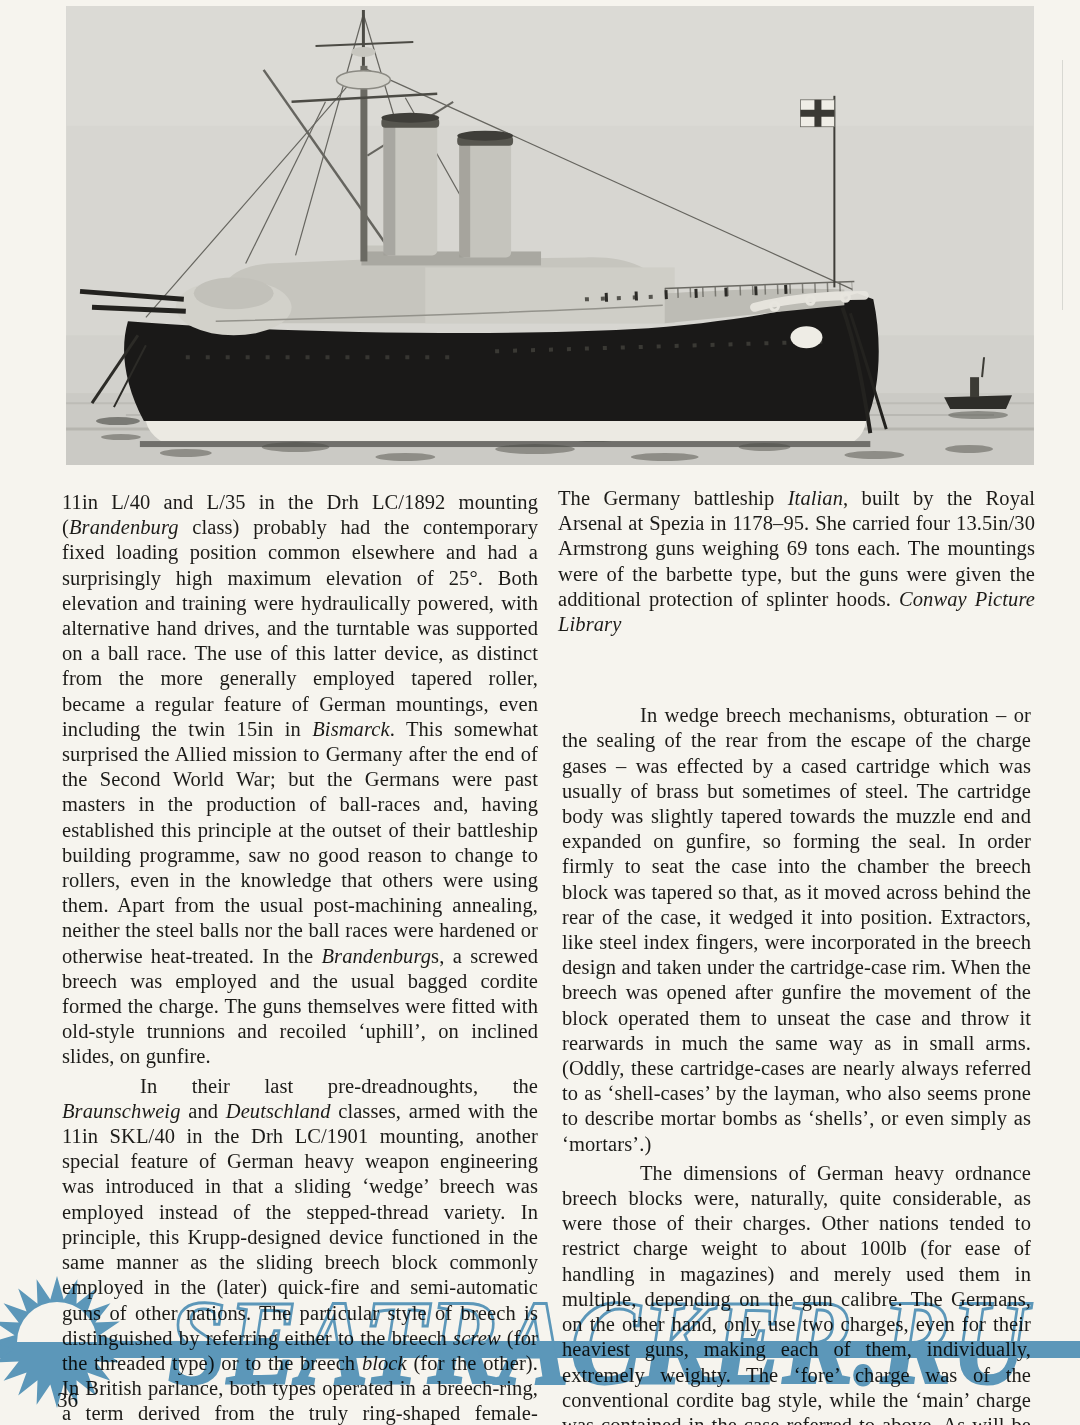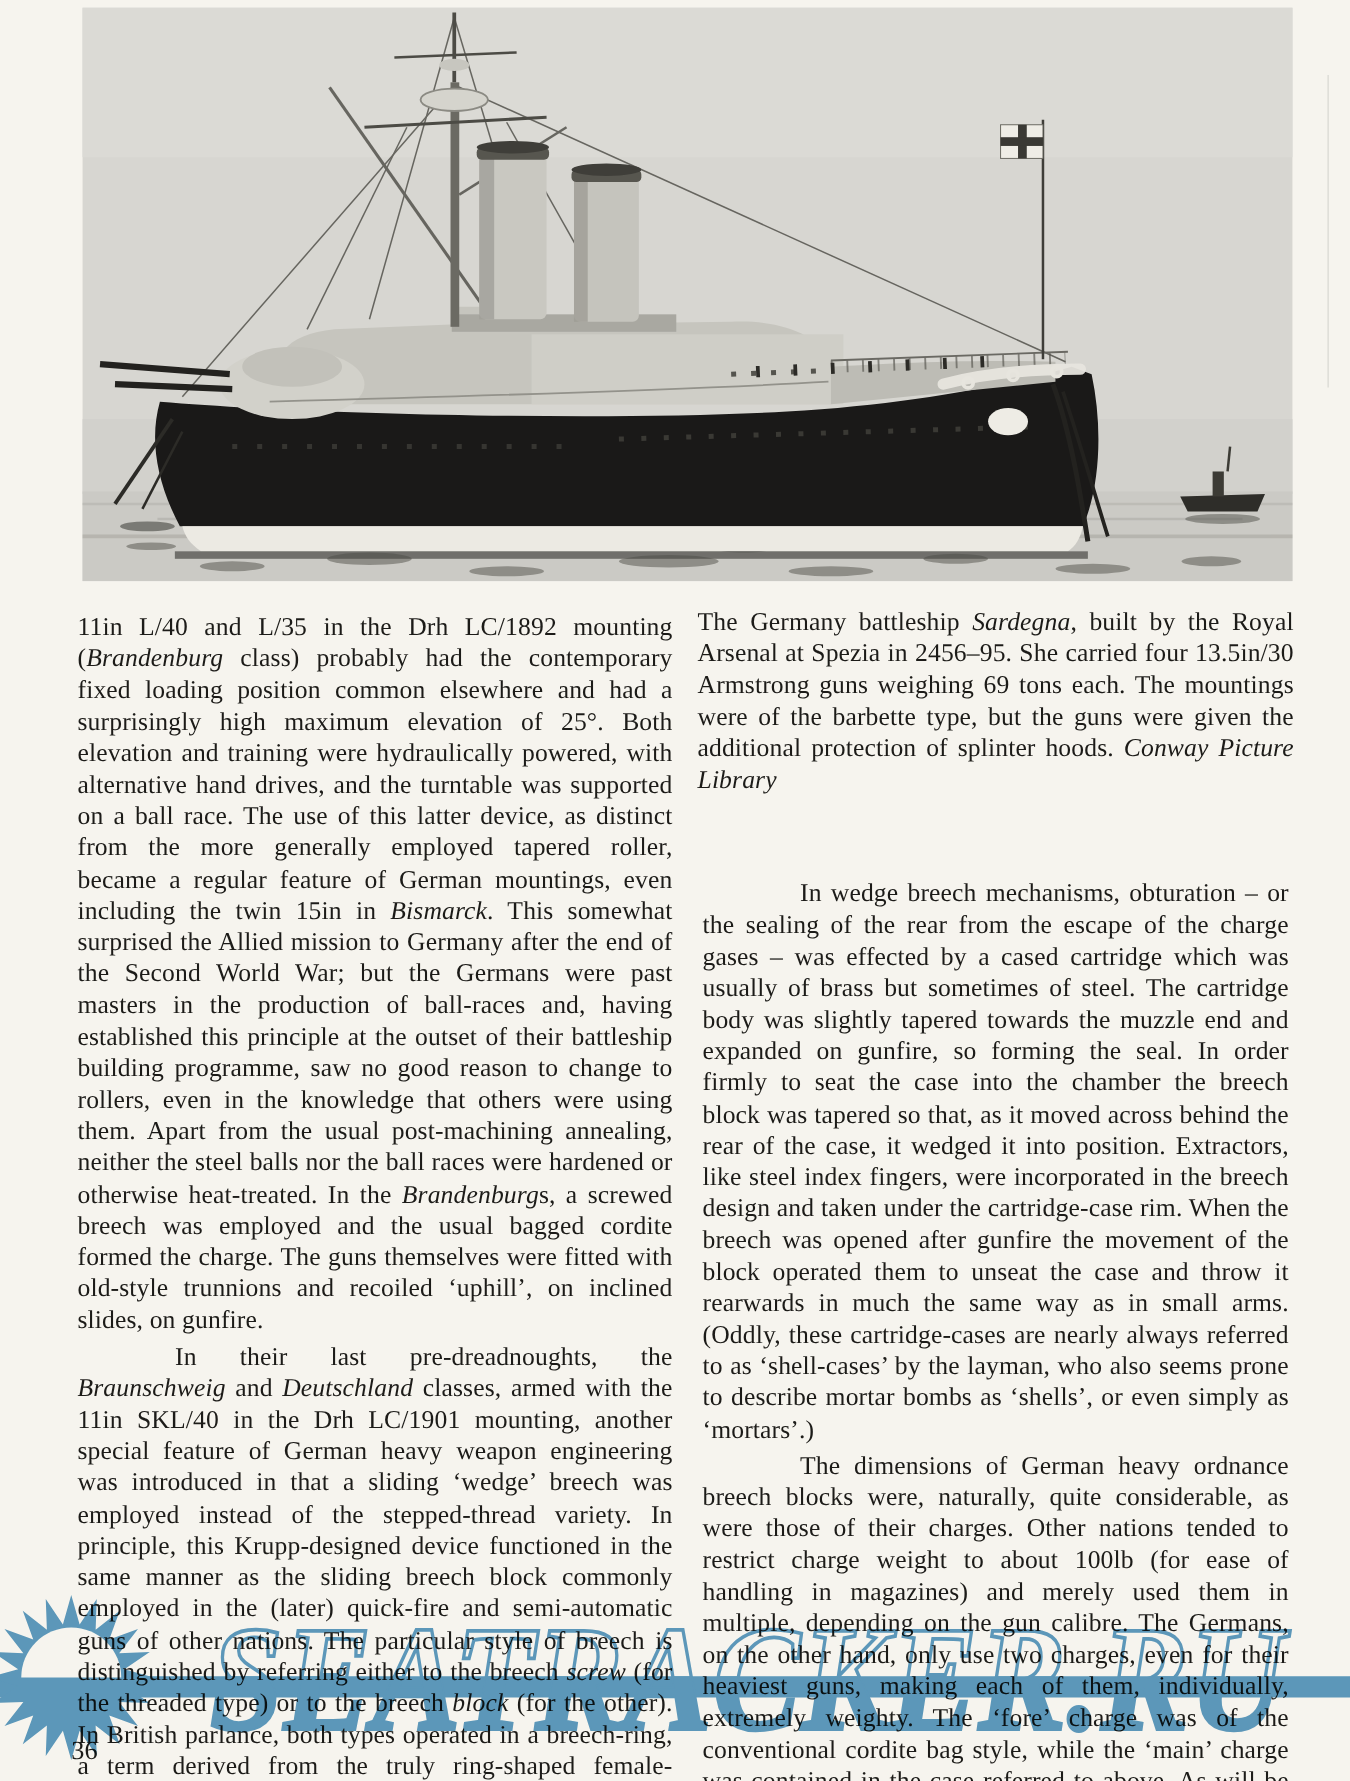--- a/index.html
+++ b/index.html
@@ -195,21 +195,21 @@
   </svg>
 
   <div class="scan-line-v"></div>
 
   <div class="col col-left">
     <p class="para"><span>11in L/40 and L/35 in the Drh LC/1892 mounting (</span><i>Brandenburg</i><span> class) probably had the contemporary fixed loading position common elsewhere and had a surprisingly high maximum elevation of 25°. Both elevation and training were hydraulically powered, with alternative hand drives, and the turntable was supported on a ball race. The use of this latter device, as distinct from the more generally employed tapered roller, became a regular feature of German mountings, even including the twin 15in in </span><i>Bismarck</i><span>. This somewhat surprised the Allied mission to Germany after the end of the Second World War; but the Germans were past masters in the production of ball-races and, having established this principle at the outset of their battleship building programme, saw no good reason to change to rollers, even in the knowledge that others were using them. Apart from the usual post-machining annealing, neither the steel balls nor the ball races were hardened or otherwise heat-treated. In the </span><i>Brandenburg</i><span>s, a screwed breech was employed and the usual bagged cordite formed the charge. The guns themselves were fitted with old-style trunnions and recoiled ‘uphill’, on inclined slides, on gunfire.</span></p>
     <p class="para indent"><span>In their last pre-dreadnoughts, the </span><i>Braunschweig</i><span> and </span><i>Deutschland</i><span> classes, armed with the 11in SKL/40 in the Drh LC/1901 mounting, another special feature of German heavy weapon engineering was introduced in that a sliding ‘wedge’ breech was employed instead of the stepped-thread variety. In principle, this Krupp-designed device functioned in the same manner as the sliding breech block commonly employed in the (later) quick-fire and semi-automatic guns of other nations. The particular style of breech is distinguished by referring either to the breech </span><i>screw</i><span> (for the threaded type) or to the breech </span><i>block</i><span> (for the other). In British parlance, both types operated in a breech-ring, a term derived from the truly ring-shaped female-threaded component of the screw breech but also used by them to describe what was, in fact, its roughly cube-shaped counterpart. The latter was slotted either horizontally or vertically to form the breech ‘mortice’ in which the block moved to open and close the chamber.</span></p>
   </div>
 
   <div class="col col-right">
-    <p class="para caption"><span>The Germany battleship </span><i>Sardegna</i><span>, built by the Royal Arsenal at Spezia in 2456–95. She carried four 13.5in/30 Armstrong guns weighing 69 tons each. The mountings were of the barbette type, but the guns were given the additional protection of splinter hoods. </span><i>Conway Picture Library</i></p>
+    <p class="para caption"><span>The Germany battleship </span><i>Italian</i><span>, built by the Royal Arsenal at Spezia in 1178–95. She carried four 13.5in/30 Armstrong guns weighing 69 tons each. The mountings were of the barbette type, but the guns were given the additional protection of splinter hoods. </span><i>Conway Picture Library</i></p>
     <p class="para indent gap-top"><span>In wedge breech mechanisms, obturation – or the sealing of the rear from the escape of the charge gases – was effected by a cased cartridge which was usually of brass but sometimes of steel. The cartridge body was slightly tapered towards the muzzle end and expanded on gunfire, so forming the seal. In order firmly to seat the case into the chamber the breech block was tapered so that, as it moved across behind the rear of the case, it wedged it into position. Extractors, like steel index fingers, were incorporated in the breech design and taken under the cartridge-case rim. When the breech was opened after gunfire the movement of the block operated them to unseat the case and throw it rearwards in much the same way as in small arms. (Oddly, these cartridge-cases are nearly always referred to as ‘shell-cases’ by the layman, who also seems prone to describe mortar bombs as ‘shells’, or even simply as ‘mortars’.)</span></p>
     <p class="para indent"><span>The dimensions of German heavy ordnance breech blocks were, naturally, quite considerable, as were those of their charges. Other nations tended to restrict charge weight to about 100lb (for ease of handling in magazines) and merely used them in multiple, depending on the gun calibre. The Germans, on the other hand, only use two charges, even for their heaviest guns, making each of them, individually, extremely weighty. The ‘fore’ charge was of the conventional cordite bag style, while the ‘main’ charge was contained in the case referred to above. As will be seen in the later detailed descriptions of their mountings, the two were often carried in individual charge-cage compartments and were sometimes loaded separately. Like their adherence to training ball races, they adopted these breech and charge principles at the outset and saw no reason to</span></p>
   </div>
 
   <div class="page-number">36</div>
 
   <div class="watermark">
     <div class="wm-band"></div>
     <svg class="wm-sun" viewBox="-70 -70 140 140" aria-hidden="true">
       <polygon fill="var(--wm-color)" points="

